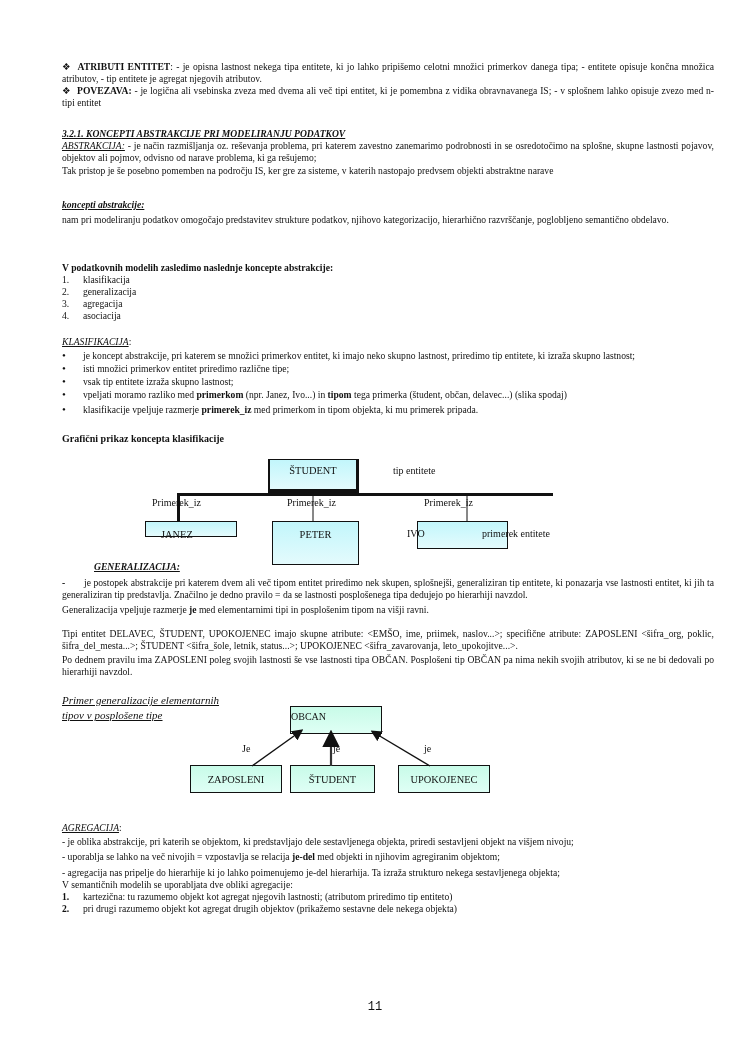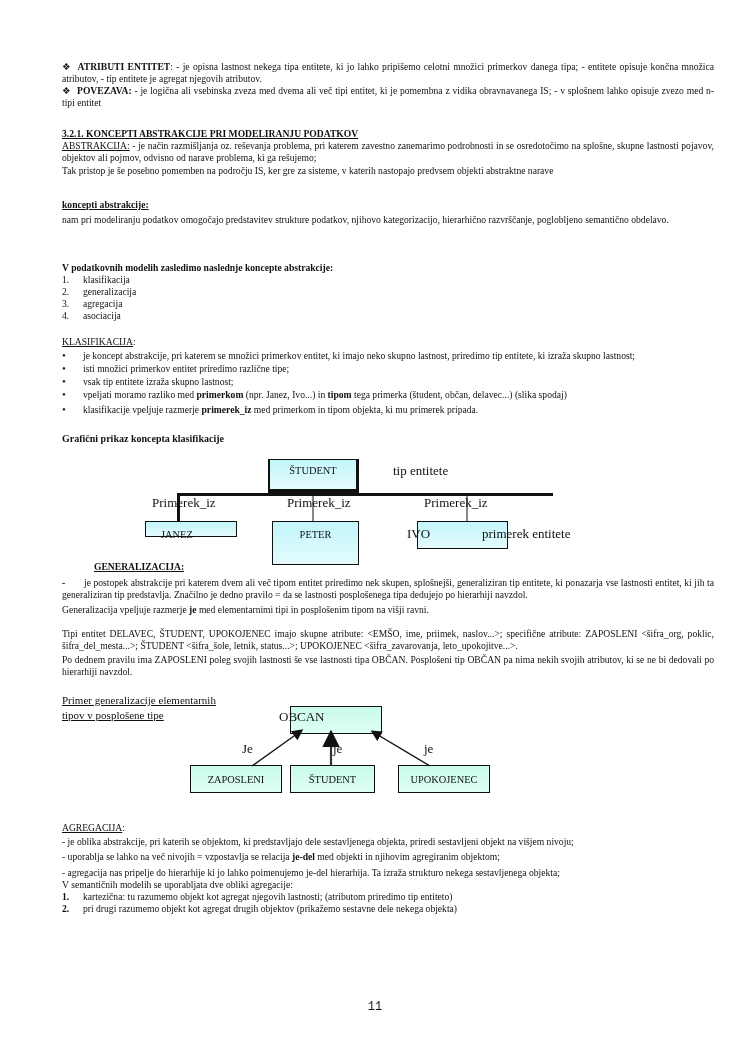--- a/index.html
+++ b/index.html
@@ -1,32 +1,32 @@
 <!DOCTYPE html>
 <html><head>
 <meta charset="utf-8">
 <style>
   html, body { margin:0; padding:0; background:#ffffff; }
   body { width:750px; height:1061px; position:relative; overflow:hidden;
          font-family:"Liberation Serif", "DejaVu Serif", serif; color:#111; font-size:9.6px; line-height:11.6px; }
   .abs { position:absolute; }
   .p { position:absolute; left:62px; width:652px; text-align:justify; }
-  .u { text-decoration:underline; }
+  .u { text-decoration:underline;font-style:italic; }
   b { font-weight:bold; }
   .bul { position:absolute; left:62px; width:652px; }
   .bul .dot { position:absolute; left:0; top:0; font-size:11px; }
   .bul .txt { position:absolute; left:21px; }
   .num { position:absolute; left:62px; }
   .num .n { position:absolute; left:0; }
   .num .t { position:absolute; left:21px; white-space:nowrap; }
   .box { position:absolute; border:1px solid #111; background:linear-gradient(#c2f6fb, #e4fbfd);
          text-align:center; font-size:10.4px; box-sizing:border-box; }
   .box2 { position:absolute; border:1px solid #111; background:linear-gradient(#c8fbe8, #dffff5);
          text-align:center; font-size:10.4px; box-sizing:border-box; }
-  .lbl { position:absolute; font-size:13px; white-space:nowrap; }
+  .lbl { position:absolute; font-size:10px; white-space:nowrap; }
   svg { position:absolute; left:0; top:0; }
 </style>
 </head>
 <body>
 
 <div class="abs" style="left:62px;top:61px;width:652px;text-align:justify;">
   <span style="margin-right:6px;">❖</span><b>ATRIBUTI ENTITET</b><span>: - je opisna lastnost nekega tipa entitete, ki jo lahko pripišemo celotni množici primerkov danega tipa; - entitete opisuje končna množica atributov, - tip entitete je agregat njegovih atributov.</span>
 </div>
 <div class="abs" style="left:62px;top:85px;width:652px;text-align:justify;">
   <span style="margin-right:6px;">❖</span><b>POVEZAVA:</b><span> - je logična ali vsebinska zveza med dvema ali več tipi entitet, ki je pomembna z vidika obravnavanega IS;  - v splošnem lahko opisuje zvezo med n-tipi entitet</span>
@@ -110,21 +110,21 @@
 <div class="p" style="top:604px;"><span>Generalizacija vpeljuje razmerje </span><b>je</b><span> med elementarnimi tipi in posplošenim tipom na višji ravni.</span></div>
 <div class="p" style="top:628px;">Tipi entitet DELAVEC, ŠTUDENT, UPOKOJENEC imajo  skupne atribute: &lt;EMŠO, ime, priimek, naslov...&gt;; specifične atribute: ZAPOSLENI &lt;šifra_org, poklic, šifra_del_mesta...&gt;;  ŠTUDENT &lt;šifra_šole, letnik, status...&gt;;  UPOKOJENEC &lt;šifra_zavarovanja, leto_upokojitve...&gt;.</div>
 <div class="p" style="top:654px;">Po dednem pravilu ima ZAPOSLENI poleg svojih lastnosti še vse lastnosti tipa OBČAN. Posplošeni tip OBČAN pa nima nekih svojih atributov, ki se ne bi dedovali po hierarhiji navzdol.</div>
 
 <div class="abs" style="left:62px;top:693px;font-size:11px;line-height:15px;">
   <div class="u">Primer generalizacije elementarnih</div>
   <div class="u">tipov v posplošene tipe</div>
 </div>
 <div>
   <div class="box2" style="left:290px;top:706px;width:92px;height:28px;"></div>
-  <div class="lbl" style="left:259px;top:711px;padding-left:20px;">OBCAN</div>
+  <div class="lbl" style="left:271px;top:711px;padding-left:20px;">OBCAN</div>
   <div class="box2" style="left:190px;top:765px;width:92px;height:28px;padding-top:8px;">ZAPOSLENI</div>
   <div class="box2" style="left:290px;top:765px;width:85px;height:28px;padding-top:8px;">ŠTUDENT</div>
   <div class="box2" style="left:398px;top:765px;width:92px;height:28px;padding-top:8px;">UPOKOJENEC</div>
   <svg width="750" height="1061">
     <defs>
       <marker id="ah" markerWidth="8" markerHeight="8" refX="6" refY="4" orient="auto">
         <path d="M0,0 L8,4 L0,8 z" fill="#111"></path>
       </marker>
     </defs>
     <line x1="252" y1="766" x2="301" y2="731" stroke="#111" stroke-width="1.4" marker-end="url(#ah)"></line>

